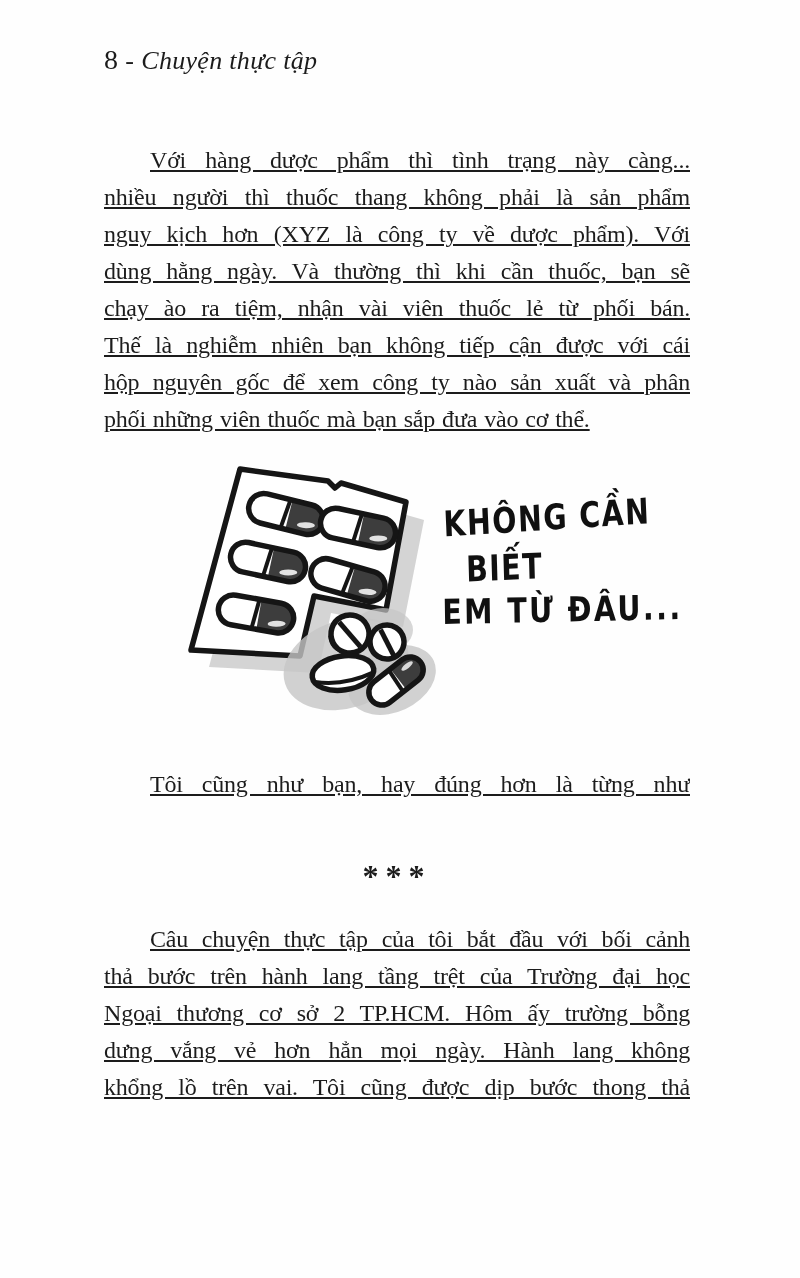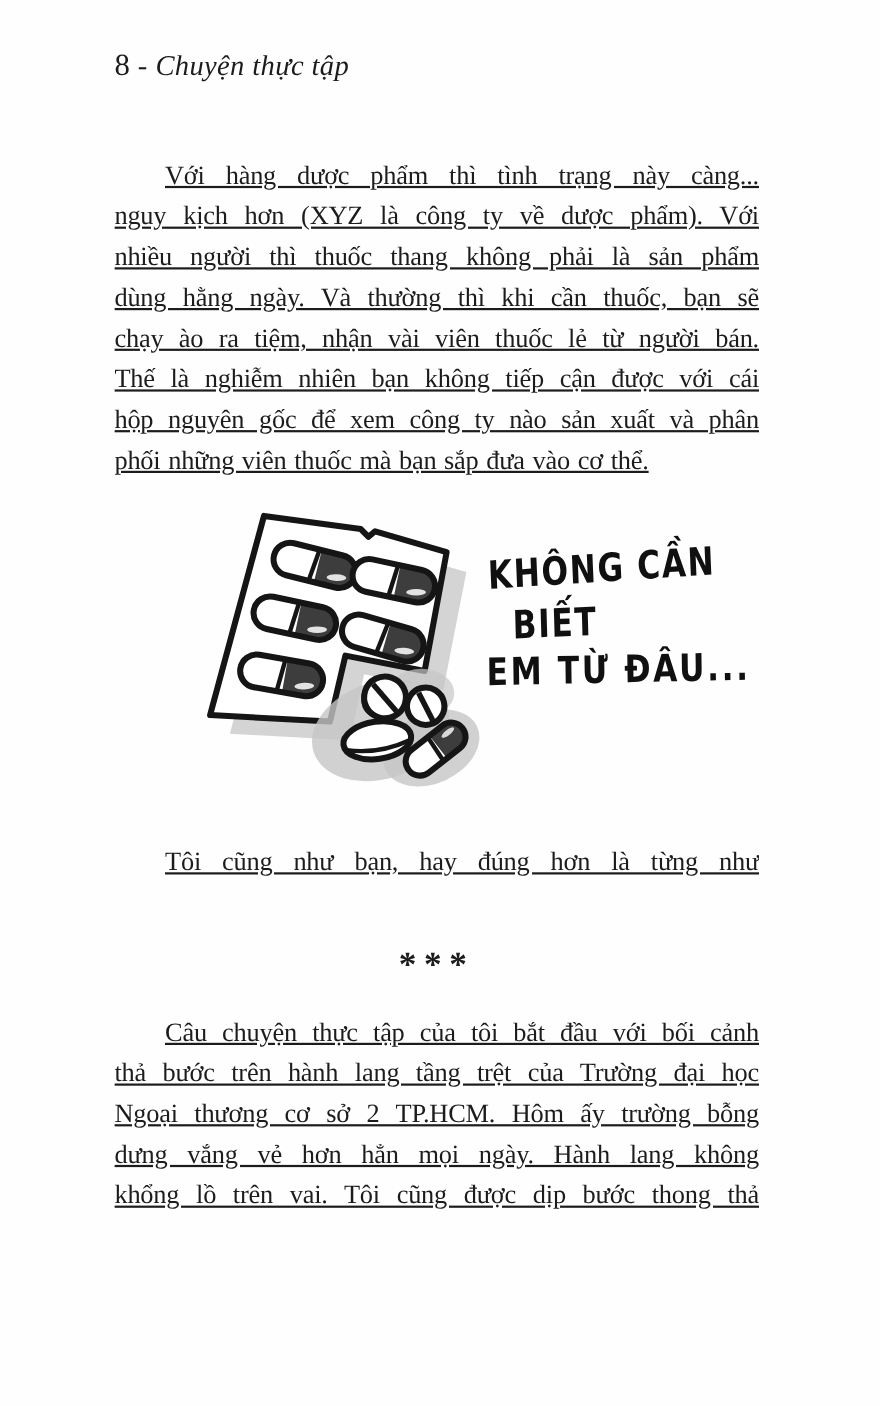--- a/index.html
+++ b/index.html
@@ -53,24 +53,24 @@
 <body>
 
 <div class="page">
 
   <div class="hdr">
     <span class="num">8</span><span class="sep">-</span><span class="title">Chuyện thực tập</span>
   </div>
 
   <div class="para p1">
     <div class="line first">Với hàng dược phẩm thì tình trạng này càng...</div>
+    <div class="line">nhiều người thì thuốc thang không phải là sản phẩm</div>
     <div class="line">nguy kịch hơn (XYZ là công ty về dược phẩm). Với</div>
-    <div class="line">nhiều người thì thuốc thang không phải là sản phẩm</div>
     <div class="line">dùng hằng ngày. Và thường thì khi cần thuốc, bạn sẽ</div>
-    <div class="line">chạy ào ra tiệm, nhận vài viên thuốc lẻ từ người bán.</div>
+    <div class="line">chạy ào ra tiệm, nhận vài viên thuốc lẻ từ phối bán.</div>
     <div class="line">Thế là nghiễm nhiên bạn không tiếp cận được với cái</div>
     <div class="line">hộp nguyên gốc để xem công ty nào sản xuất và phân</div>
     <div class="line end">phối những viên thuốc mà bạn sắp đưa vào cơ thể.</div>
   </div>
 
   <div class="illo">
     <svg width="560" height="270" viewBox="0 0 560 270">
 
       <path d="M70,26 L158,38 L165,45 L171,40 L237,59 L216,166 L144,152 L131,212 L22,206 Z" fill="#c6c6c6" opacity=".75" transform="translate(9,9)"></path>
 

